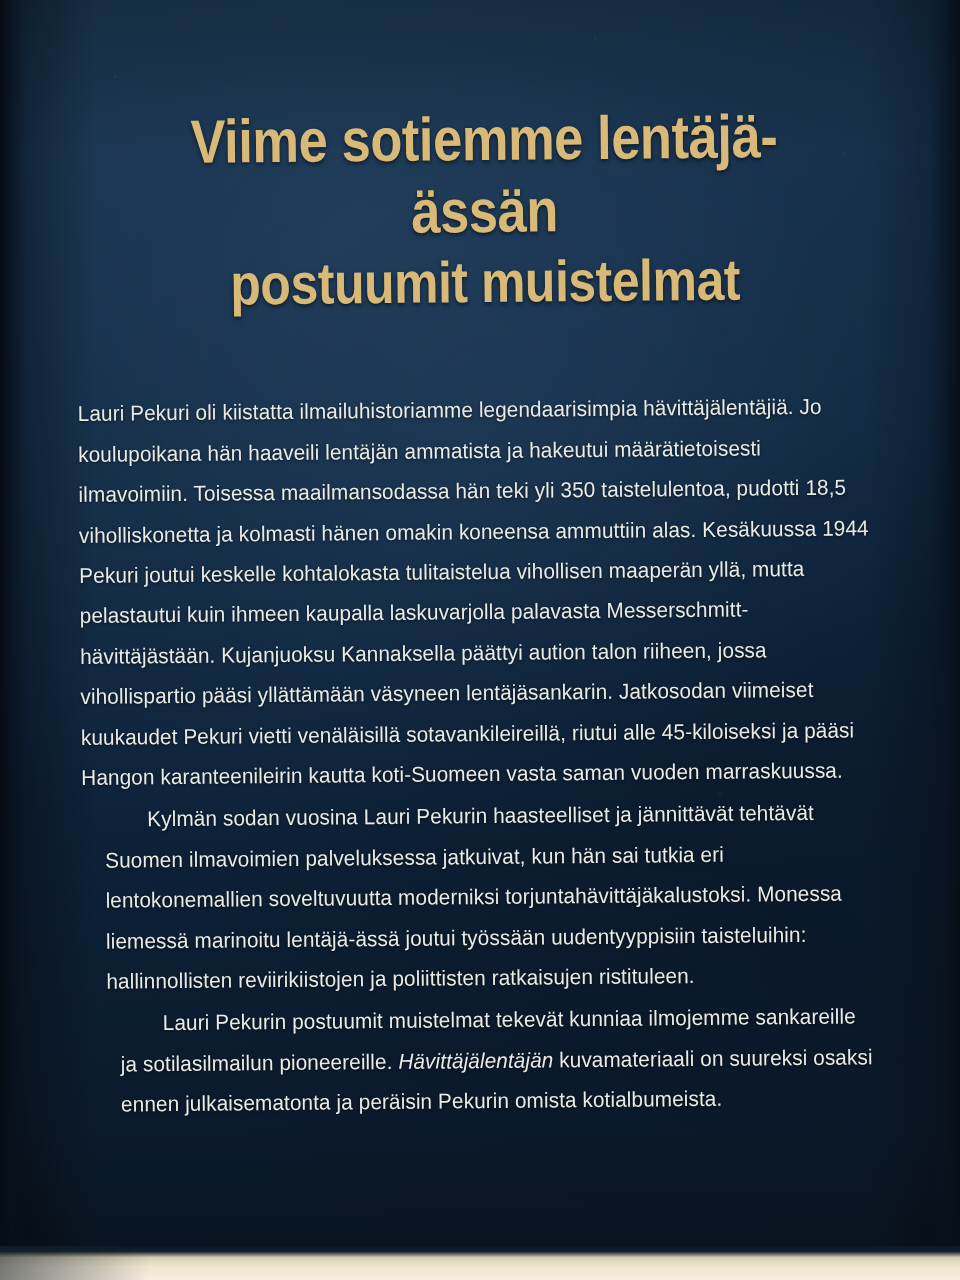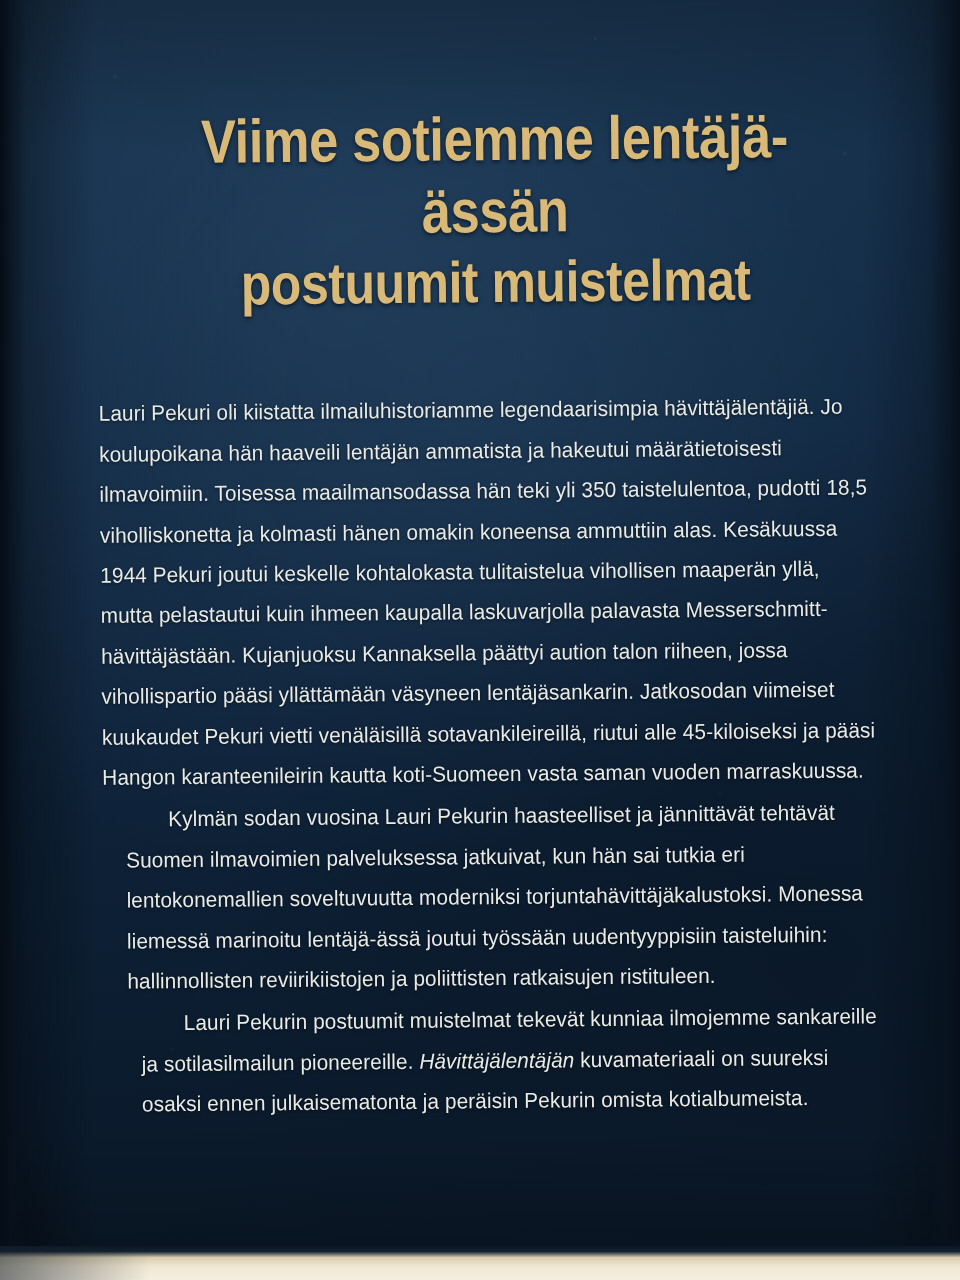--- a/index.html
+++ b/index.html
@@ -83,21 +83,21 @@
     width: 150px; height: 34px;
     background: linear-gradient(to right, rgba(20,30,40,0.55), rgba(20,30,40,0));
   }
 
   
   .content {
     position: absolute;
     z-index: 2;
     left: 0; top: 0;
     width: 100%;
-    padding: 104px 62px 0 90px;
+    padding: 104px 62px 0 69px;
   }
 
   h1.cover-title {
     margin: 0;
     text-align: center;
     color: #d9b978;
     font-family: "Liberation Sans Narrow", "Liberation Sans", sans-serif;
     font-weight: 700;
     font-size: 61px;
     line-height: 1.18;

